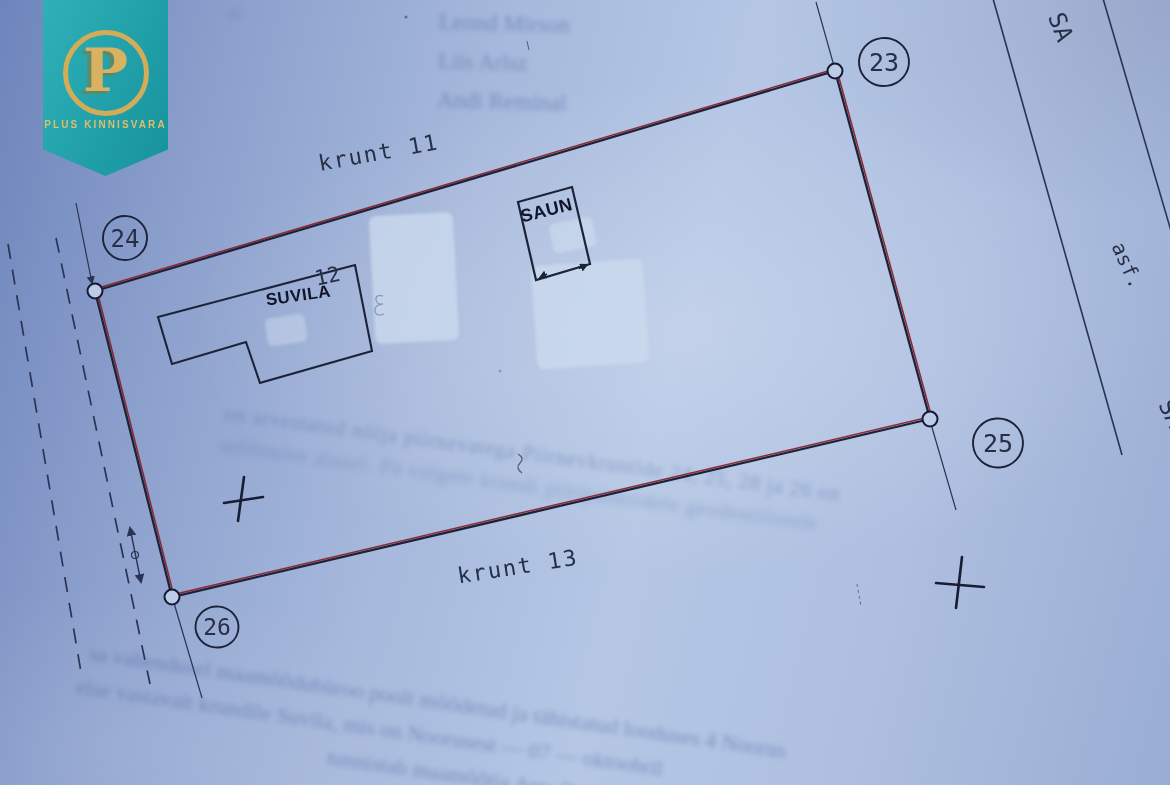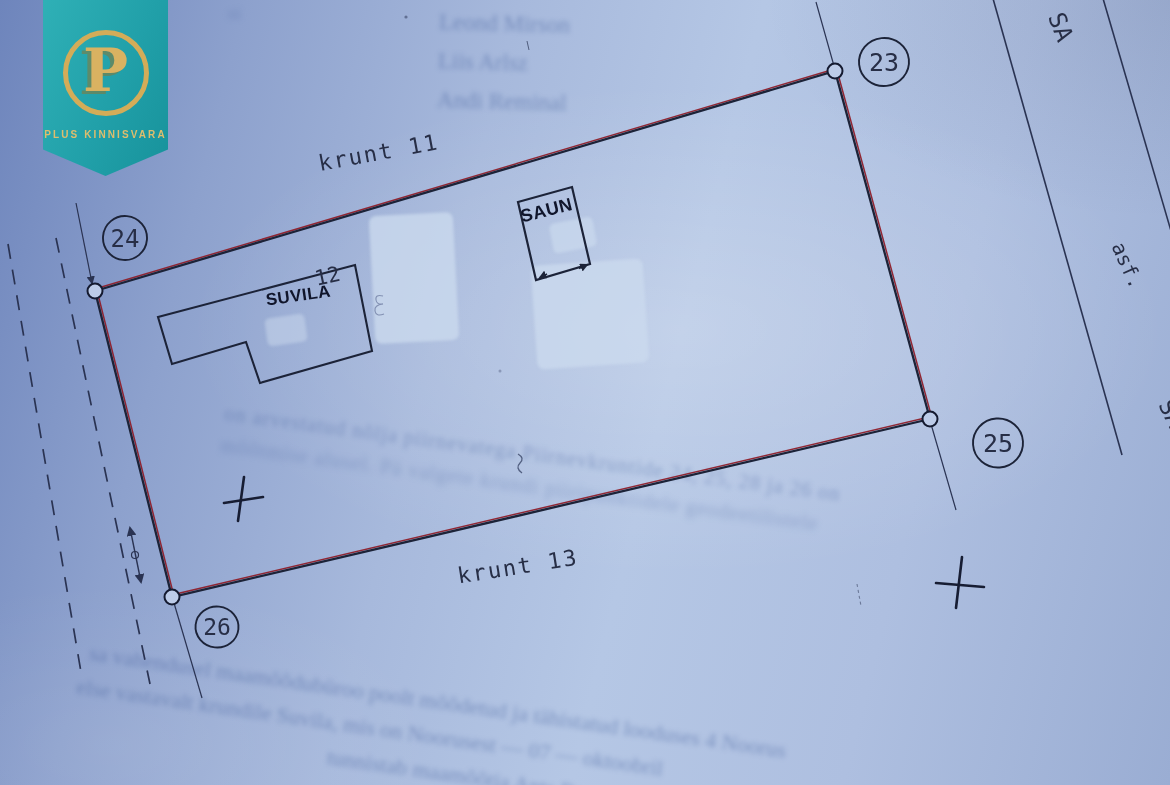--- a/index.html
+++ b/index.html
@@ -33,21 +33,21 @@
   }
   .logo-circle{
     width:86px;height:86px;margin:30px auto 0;border:5px solid #d3ac58;border-radius:50%;
     display:flex;align-items:center;justify-content:center;box-sizing:border-box;
   }
   .logo-p{
     font-family:"DejaVu Serif",serif;font-weight:bold;font-size:60px;line-height:1;
     color:#d9b261;text-shadow:-4px 3px 0 rgba(150,113,40,.5);padding-bottom:6px;
   }
   .brand-name{
-    margin-top:13px;text-align:center;font-weight:bold;font-size:10px;
+    margin-top:3px;text-align:center;font-weight:bold;font-size:10px;
     letter-spacing:2.1px;color:#dfbd6d;
   }
 
   
   .ink{stroke:#1c2338;fill:none;}
   .thin{stroke:#2a3352;fill:none;}
   .red{stroke:#8e1f2a;fill:none;}
   .hand{font-family:"DejaVu Sans Mono",monospace;fill:#272e46;}
   .bold-label{font-family:"Liberation Sans",sans-serif;font-weight:bold;fill:#10152b;}
   .patch{fill:#cbdaee;}

